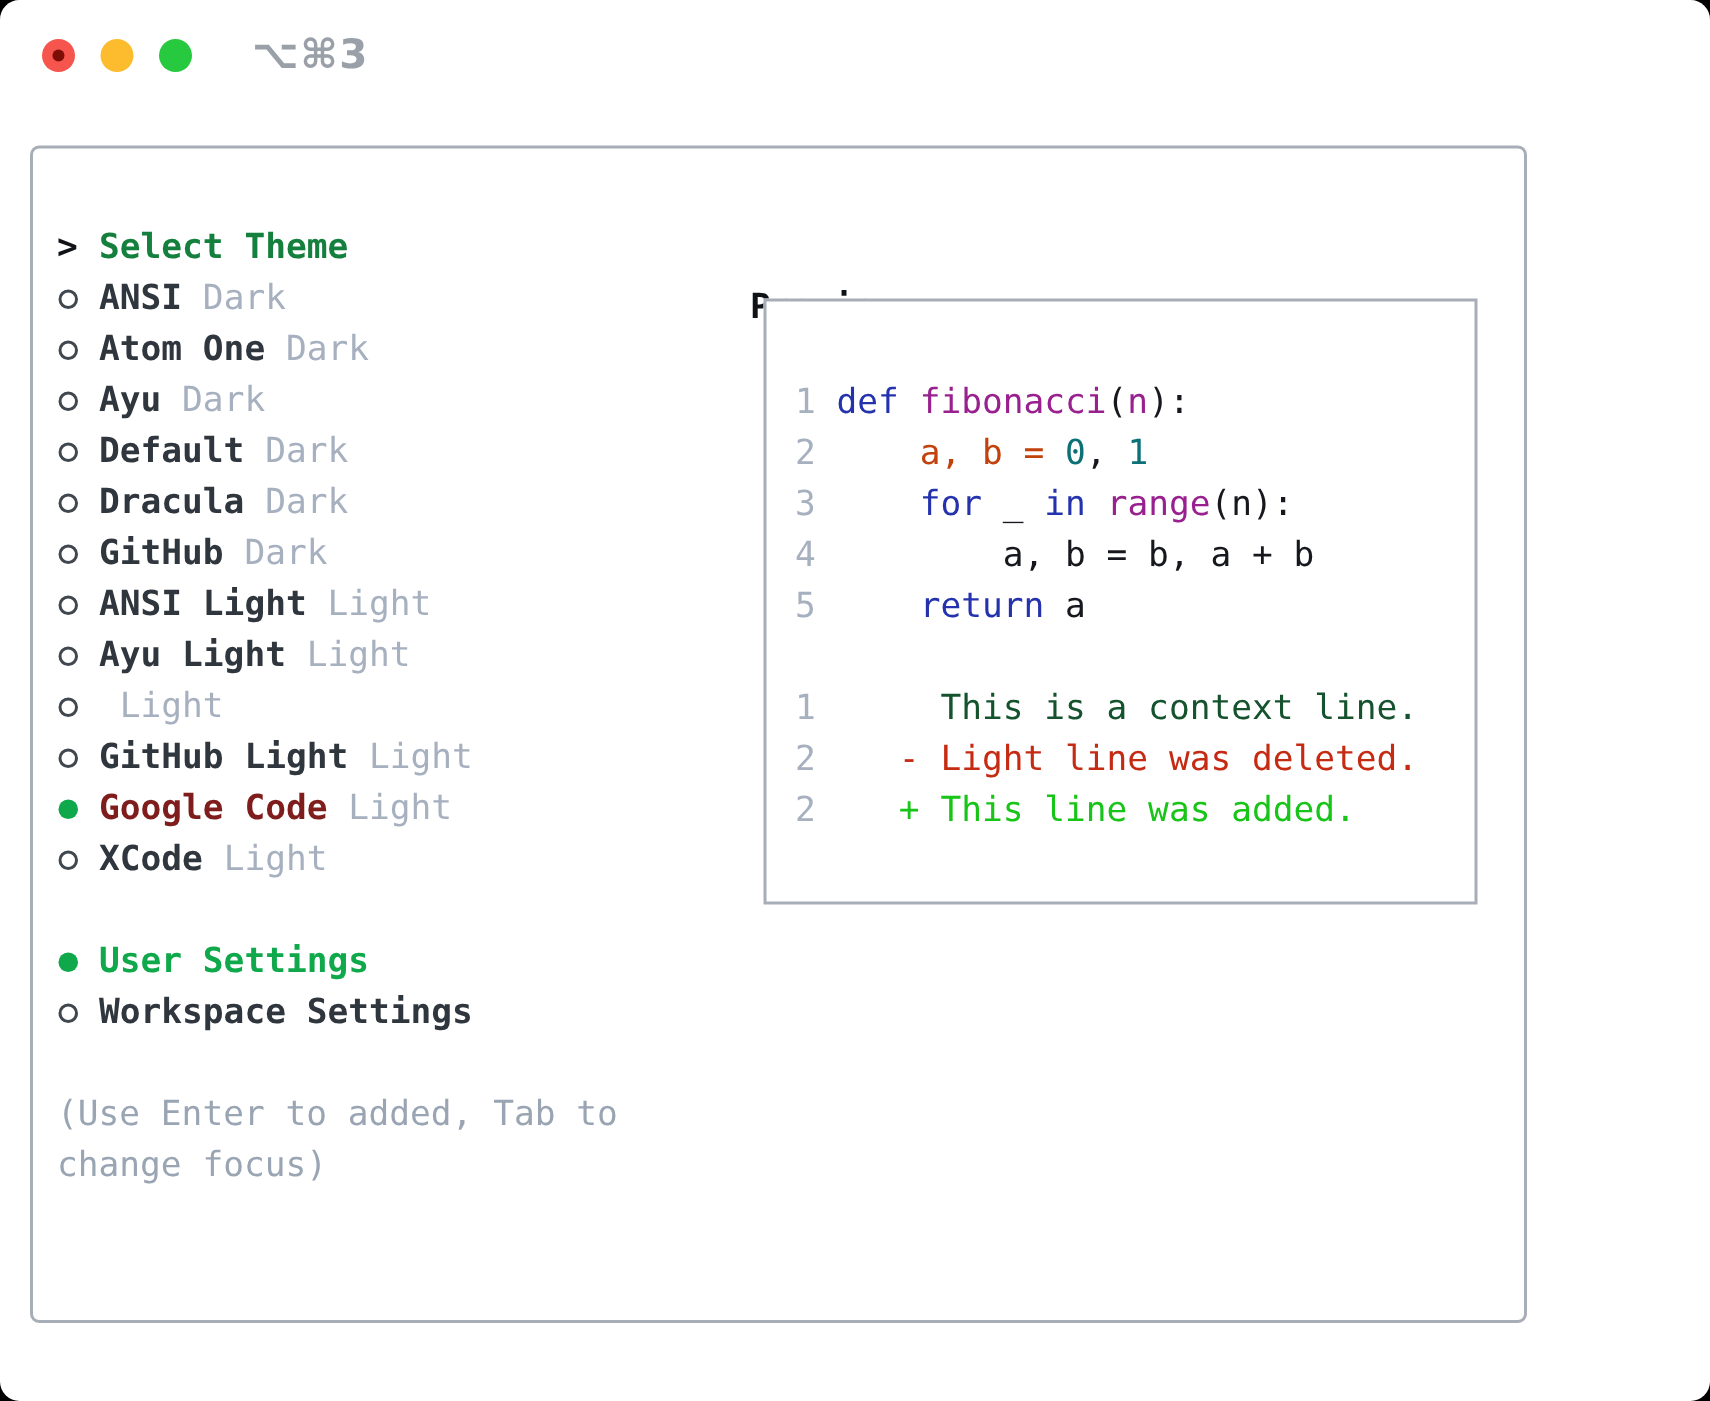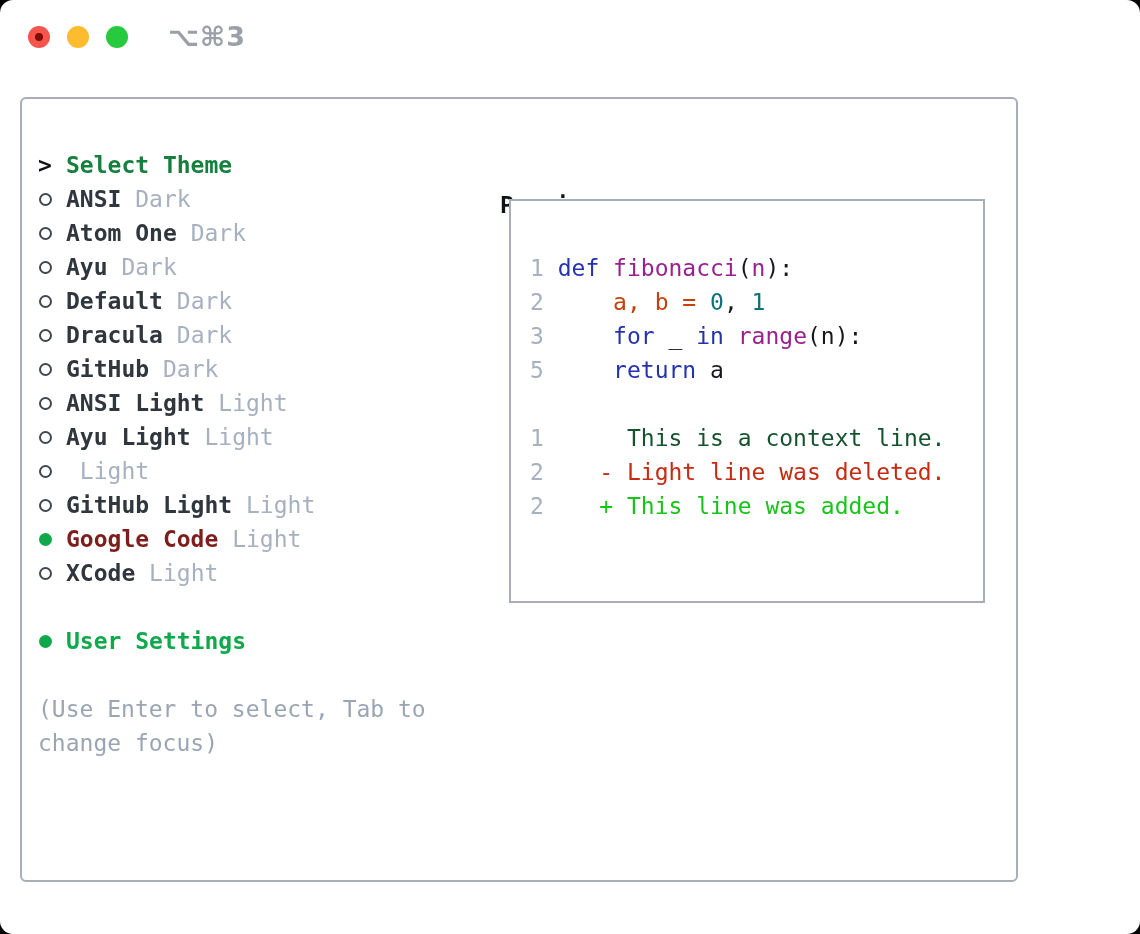--- a/index.html
+++ b/index.html
@@ -78,37 +78,39 @@
           <div class="row"><span class="marker"><span class="circle hollow"></span></span><span class="variant"> Light</span></div>
           <div class="row"><span class="marker"><span class="circle hollow"></span></span><span class="item-name">GitHub Light</span><span class="variant"> Light</span></div>
           <div class="row sel"><span class="marker"><span class="circle filled" style="background: rgb(15, 169, 75);"></span></span><span class="item-name" style="color: #7f1d1d;">Google Code</span><span class="variant"> Light</span></div>
           <div class="row"><span class="marker"><span class="circle hollow"></span></span><span class="item-name">XCode</span><span class="variant"> Light</span></div>
         </div>
 
       <div class="row"></div>
 
       <div id="apply-list">
           <div class="row sel"><span class="marker"><span class="circle filled" style="background: rgb(15, 169, 75);"></span></span><span class="item-name" style="color: rgb(15, 169, 75);">User Settings</span></div>
+          <div class="row"><span class="marker"><span class="circle hollow"></span></span><span class="item-name">Workspace Settings</span></div>
         </div>
 
       <div class="row"></div>
 
       <div id="help-text">
-          <div class="help-line">(Use Enter to select, Tab to</div>
+          <div class="help-line">(Use Enter to added, Tab to</div>
           <div class="help-line">change focus)</div>
         </div>
     </div>
 
     <div class="preview-title">Preview</div>
 
     <div class="preview-box">
       <div class="code" id="code-block">
           <div class="code-line"><span style="color: rgb(166, 176, 191);">1 </span><span style="color: rgb(36, 51, 173);">def </span><span style="color: rgb(153, 32, 143);">fibonacci</span><span style="color: rgb(22, 24, 29);">(</span><span style="color: rgb(153, 32, 143);">n</span><span style="color: rgb(22, 24, 29);">):</span></div>
           <div class="code-line"><span style="color: rgb(166, 176, 191);">2 </span><span style="color: #c2410c;">    a, b = </span><span style="color: rgb(12, 112, 119);">0</span><span style="color: rgb(22, 24, 29);">, </span><span style="color: rgb(12, 112, 119);">1</span></div>
           <div class="code-line"><span style="color: rgb(166, 176, 191);">3 </span><span style="color: rgb(22, 24, 29);">    </span><span style="color: rgb(36, 51, 173);">for</span><span style="color: rgb(22, 24, 29);"> _ </span><span style="color: rgb(36, 51, 173);">in</span><span style="color: rgb(22, 24, 29);"> </span><span style="color: rgb(153, 32, 143);">range</span><span style="color: rgb(22, 24, 29);">(n):</span></div>
+          <div class="code-line"><span style="color: rgb(166, 176, 191);">4 </span><span style="color: rgb(22, 24, 29);">        a, b = b, a + b</span></div>
           <div class="code-line"><span style="color: rgb(166, 176, 191);">5 </span><span style="color: rgb(22, 24, 29);">    </span><span style="color: rgb(36, 51, 173);">return</span><span style="color: rgb(22, 24, 29);"> a</span></div>
           <div class="code-line"></div>
           <div class="code-line"><span style="color: rgb(166, 176, 191);">1</span><span style="color: #14532d;">      This is a context line.</span></div>
           <div class="code-line"><span style="color: rgb(166, 176, 191);">2</span><span style="color: rgb(197, 42, 18);">    - Light line was deleted.</span></div>
           <div class="code-line"><span style="color: rgb(166, 176, 191);">2</span><span style="color: rgb(23, 196, 23);">    + This line was added.</span></div>
         </div>
     </div>
 
   </div>
 </div>

